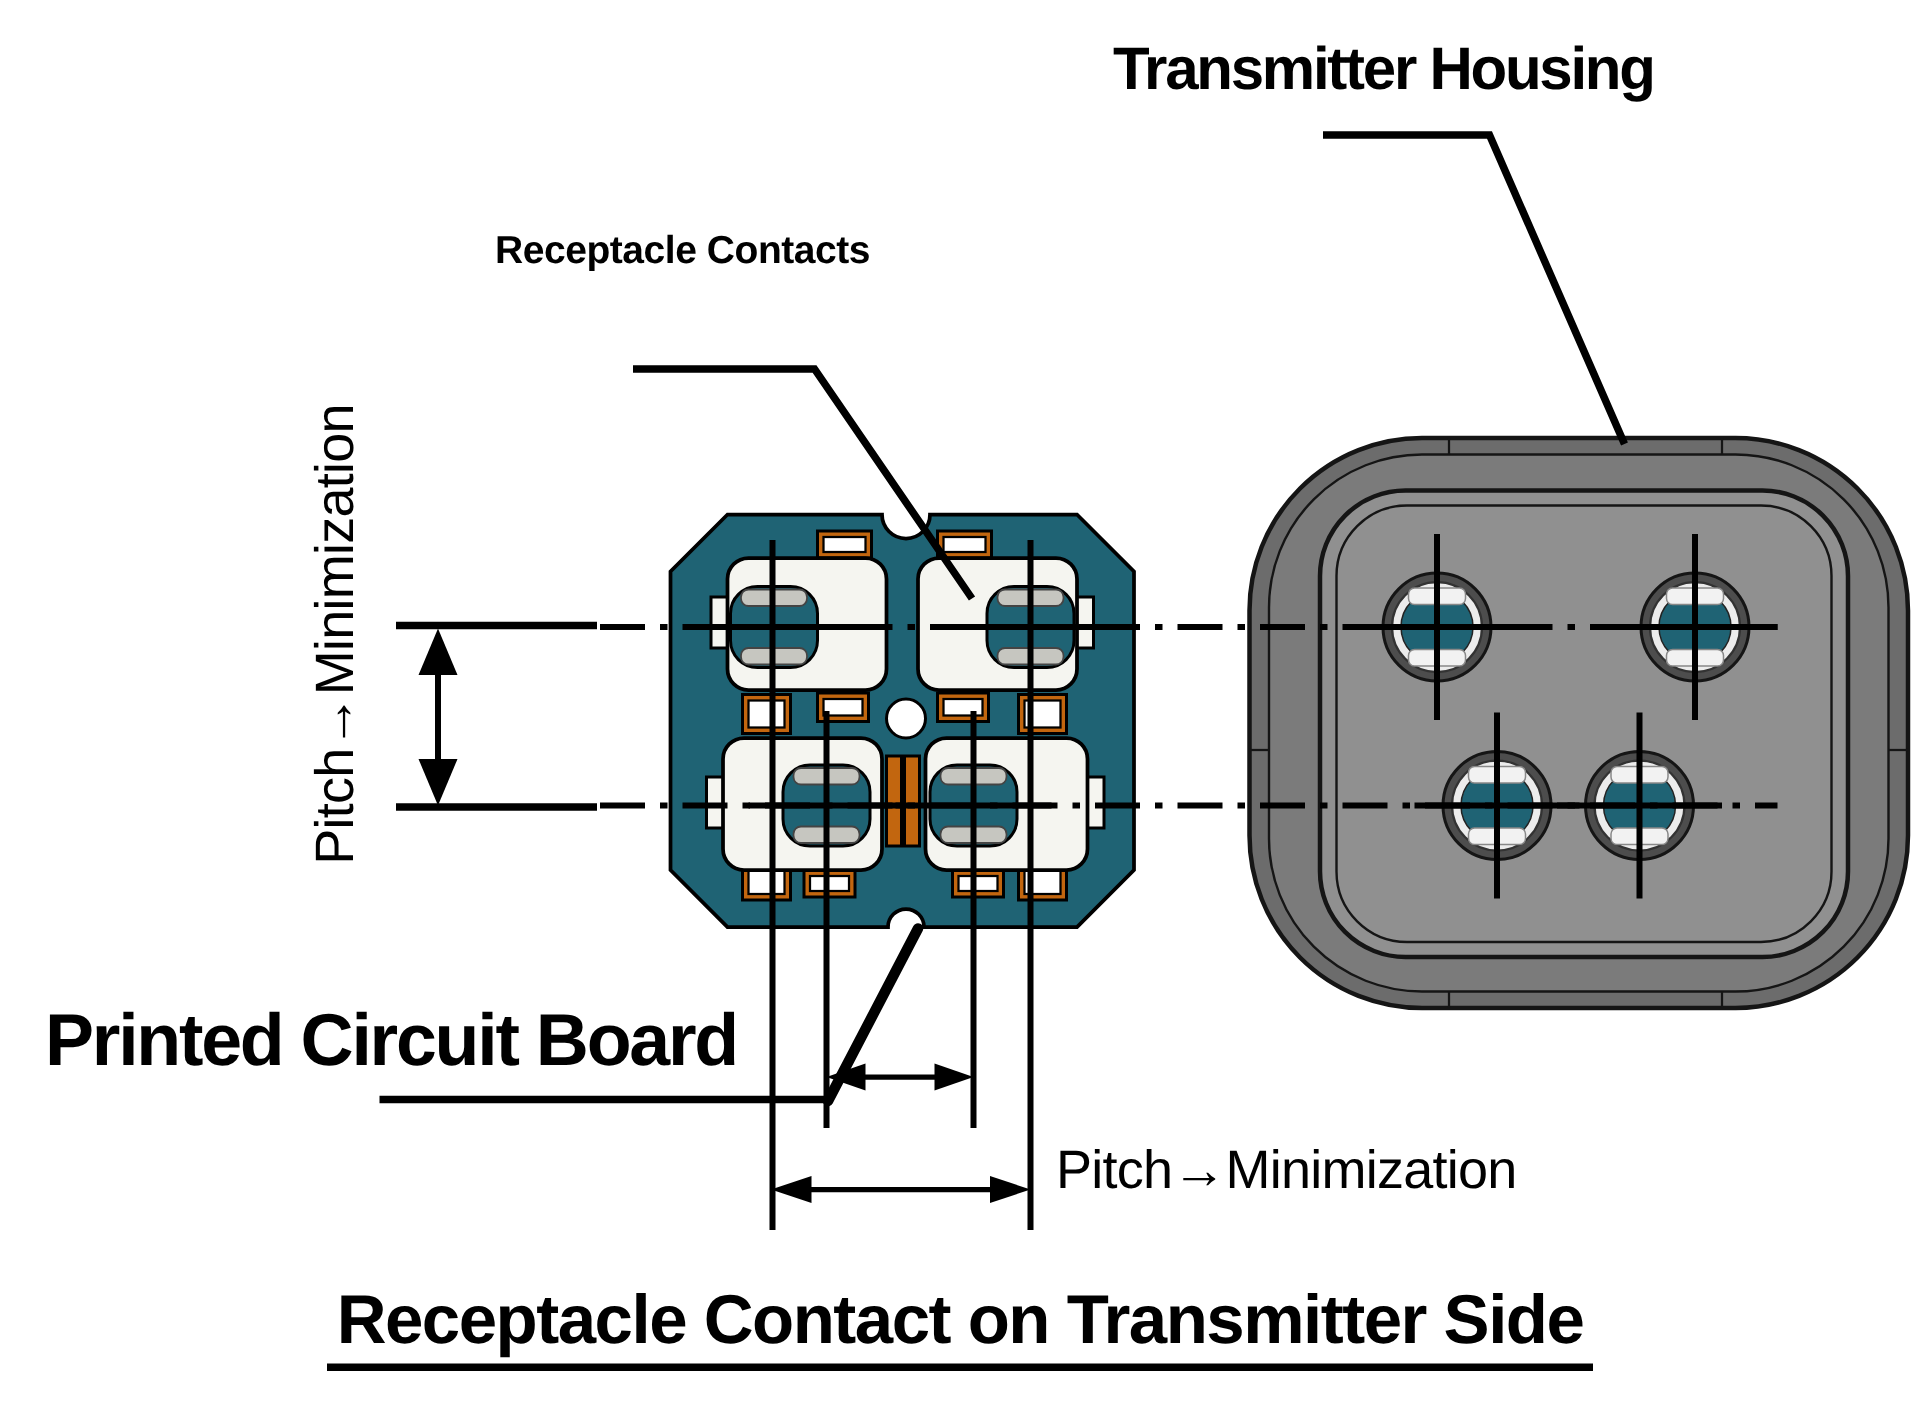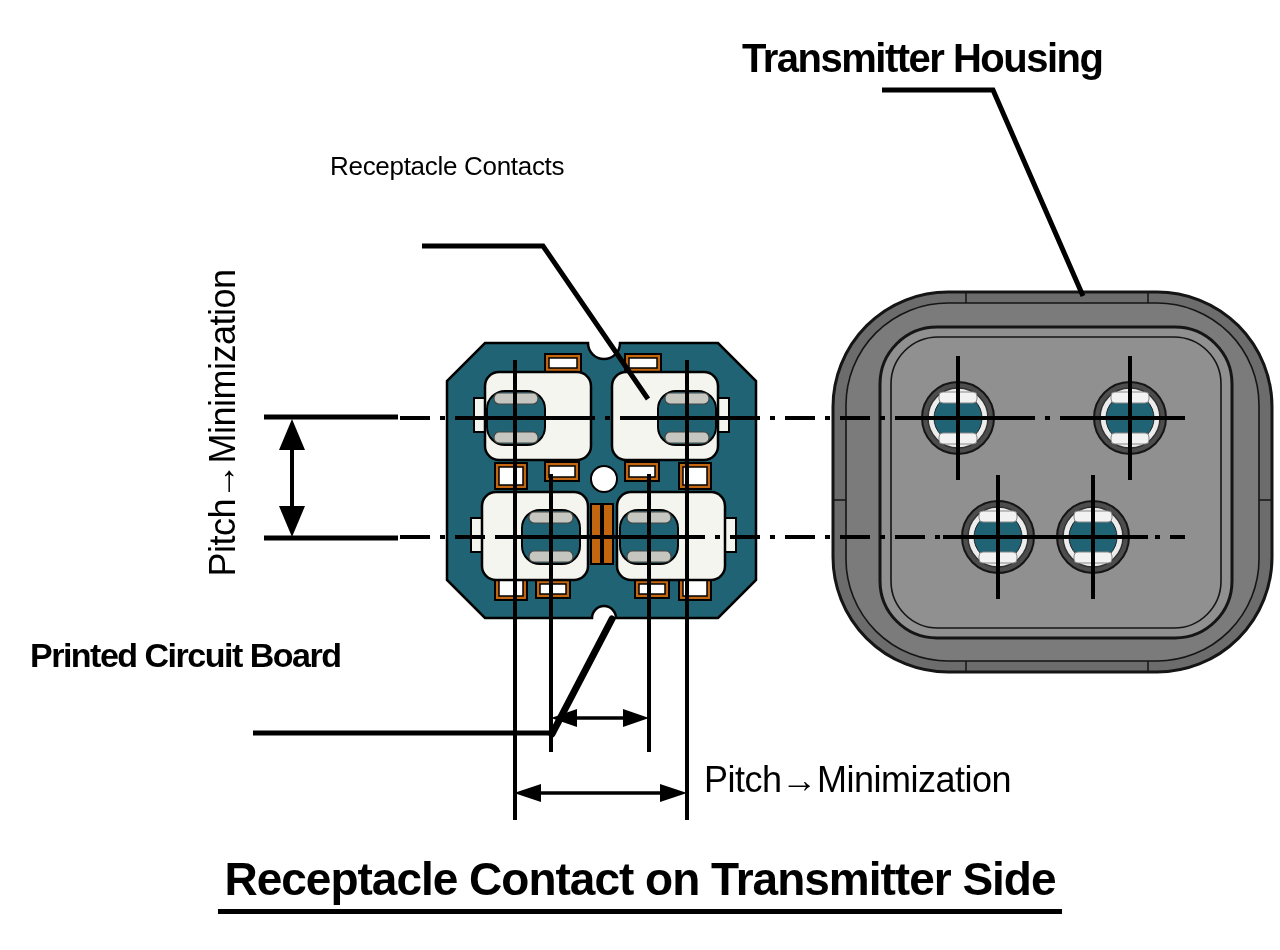--- a/index.html
+++ b/index.html
@@ -8,23 +8,23 @@
     --hole-ring:#4d4d4d; --hole-rim:#ececec; --line:#000000; --background:#ffffff;
   }
   html,body{margin:0;padding:0;}
   body{
     width:1280px;height:950px;position:relative;overflow:hidden;
     background:var(--background);
     font-family:"Liberation Sans","DejaVu Sans",sans-serif;color:#000;
   }
   #diagram-svg{position:absolute;left:0;top:0;}
   .txt{position:absolute;white-space:nowrap;}
-  .th-label{left:742px;top:36px;font-size:40px;font-weight:bold;letter-spacing:-1.5px;}
-  .rc-label{left:330px;top:147px;font-size:26px;font-weight:normal;letter-spacing:-0.3px;line-height:39px;}
-  .pcb-label{left:30px;top:636px;font-size:34px;font-weight:bold;letter-spacing:-1.5px;}
+  .th-label{left:742px;top:24px;font-size:40px;font-weight:bold;letter-spacing:-1.5px;}
+  .rc-label{left:330px;top:147px;font-size:26px;font-weight:bold;letter-spacing:-0.3px;line-height:39px;}
+  .pcb-label{left:30px;top:666px;font-size:49px;font-weight:bold;letter-spacing:-1.5px;}
   .pitch-left{
     left:37px;top:403px;width:370px;height:40px;text-align:center;
     font-size:36px;letter-spacing:-0.5px;transform:rotate(-90deg);
   }
   .pitch-bottom{left:704px;top:759px;font-size:36px;letter-spacing:-0.5px;}
   .caption-wrap{left:0;top:852px;width:1280px;text-align:center;}
   .caption-wrap span{
     display:inline-block;font-size:46px;font-weight:bold;letter-spacing:-1px;
     border-bottom:5px solid #000;padding:0 6px 3px 6px;
   }

